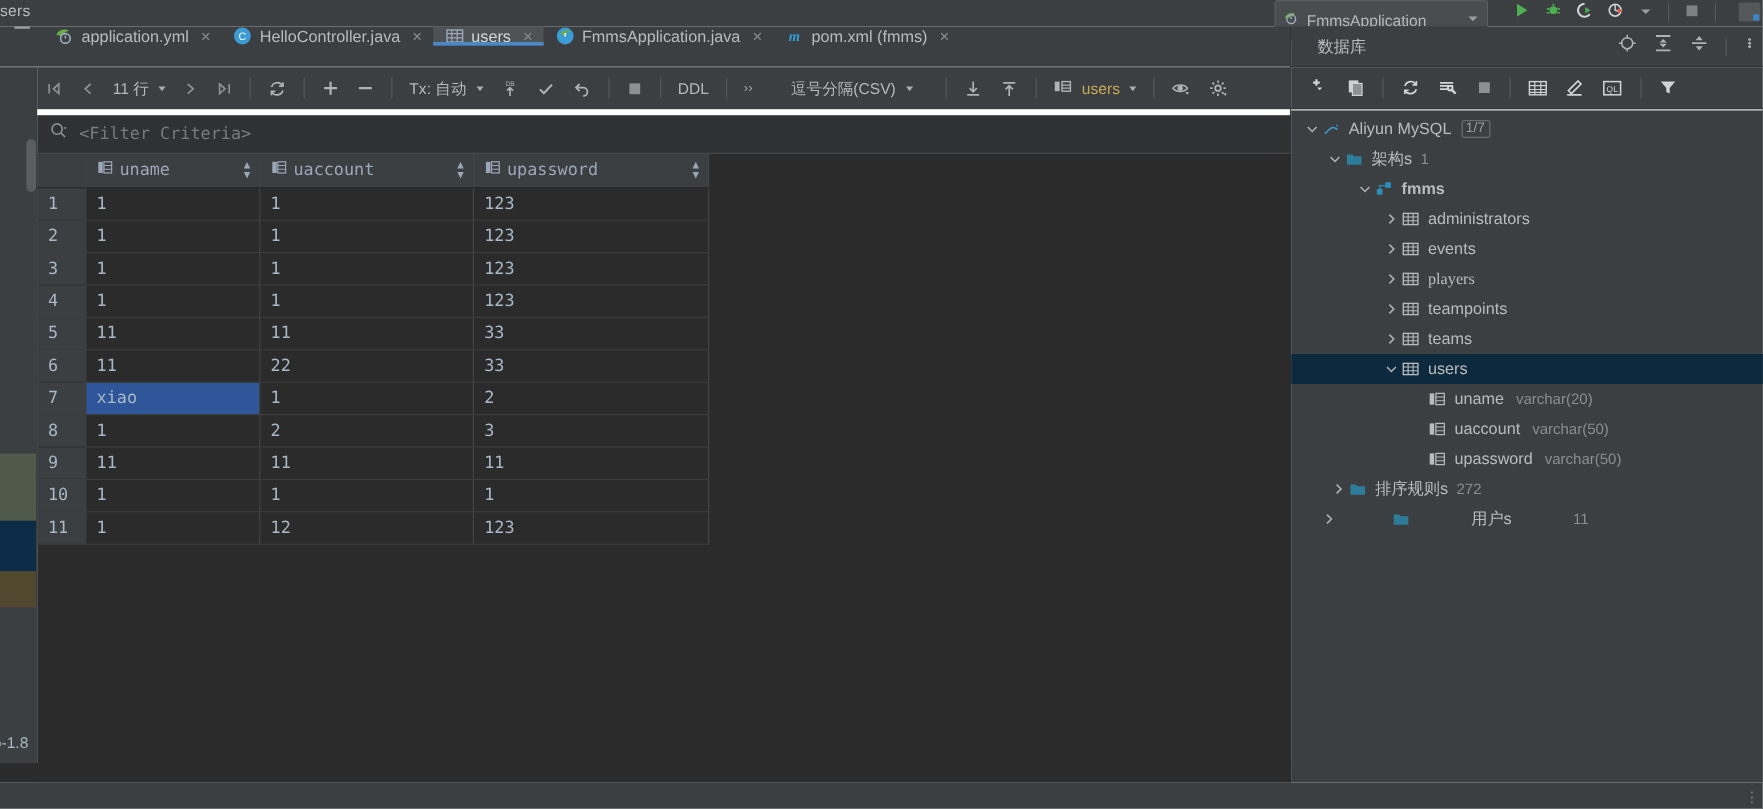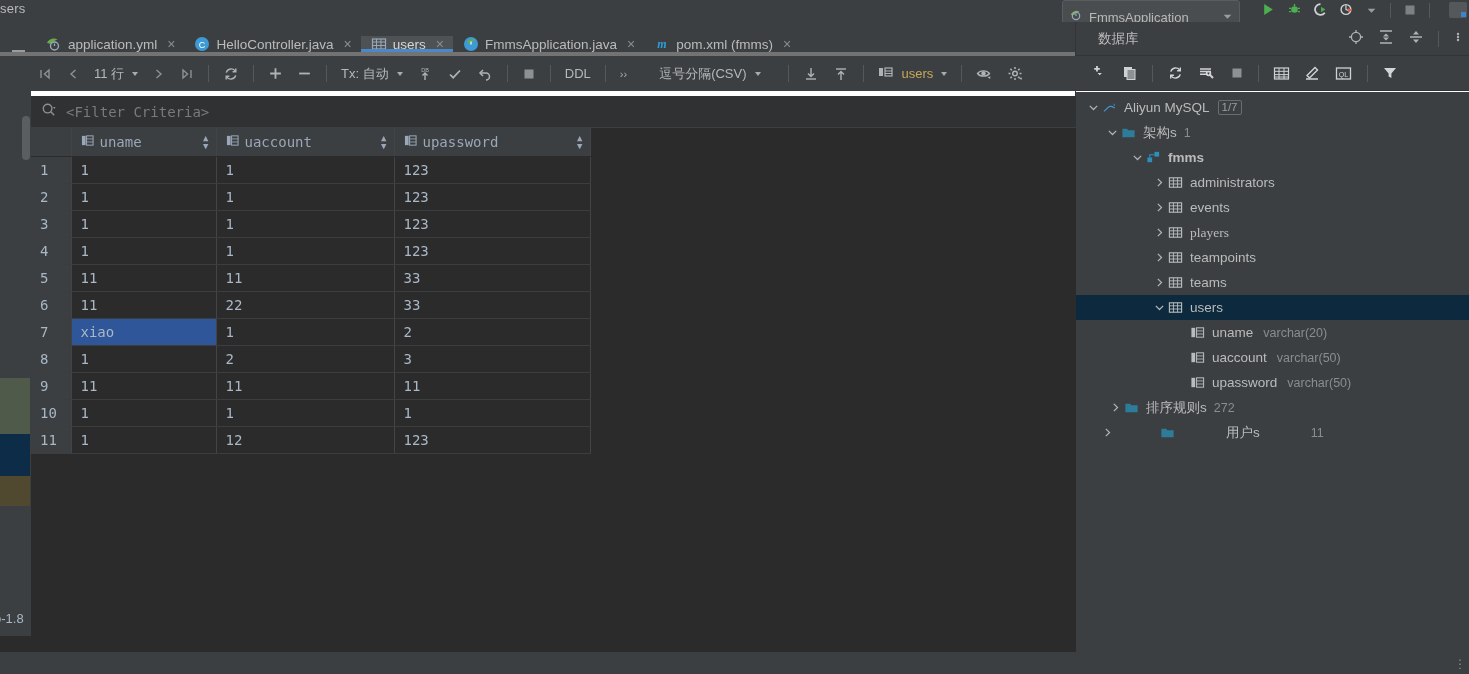--- a/index.html
+++ b/index.html
@@ -34,22 +34,22 @@
   .runicons .sep { width: 1px; height: 15px; background: #555859; }
   .topright-win {
     position: absolute; right: 2px; top: 2px; width: 18px; height: 16px;
     background: #55585a; border-radius: 2px;
   }
   .topright-win:after{ content:""; position:absolute; right:1px; bottom:1px; width:5px;height:5px;background:#3c86c8;}
 
   
   .tabbar {
     position: absolute; left: 0; top: 22px; width: 1076px; height: 34px;
-    background: #3c3f41; border-bottom: 4px solid #737373;
-    display: flex; align-items: flex-end;
+    background: #3c3f41; border-bottom: 1px solid #737373;
+    display: flex; align-items: flex-start;
   }
   .hidetool {
     width: 36px; display: flex; align-items: center; justify-content: center;
     cursor: default;
   }
   .hidetool .bar { width: 13px; height: 2px; background: #9a9c9e; display: block; }
   .tab {
     display: flex; align-items: center; gap: 6px; padding: 0 9px 0 10px;
     font-size: 13.5px; color: #bbbbbb; white-space: nowrap; position: relative;
     cursor: default;

